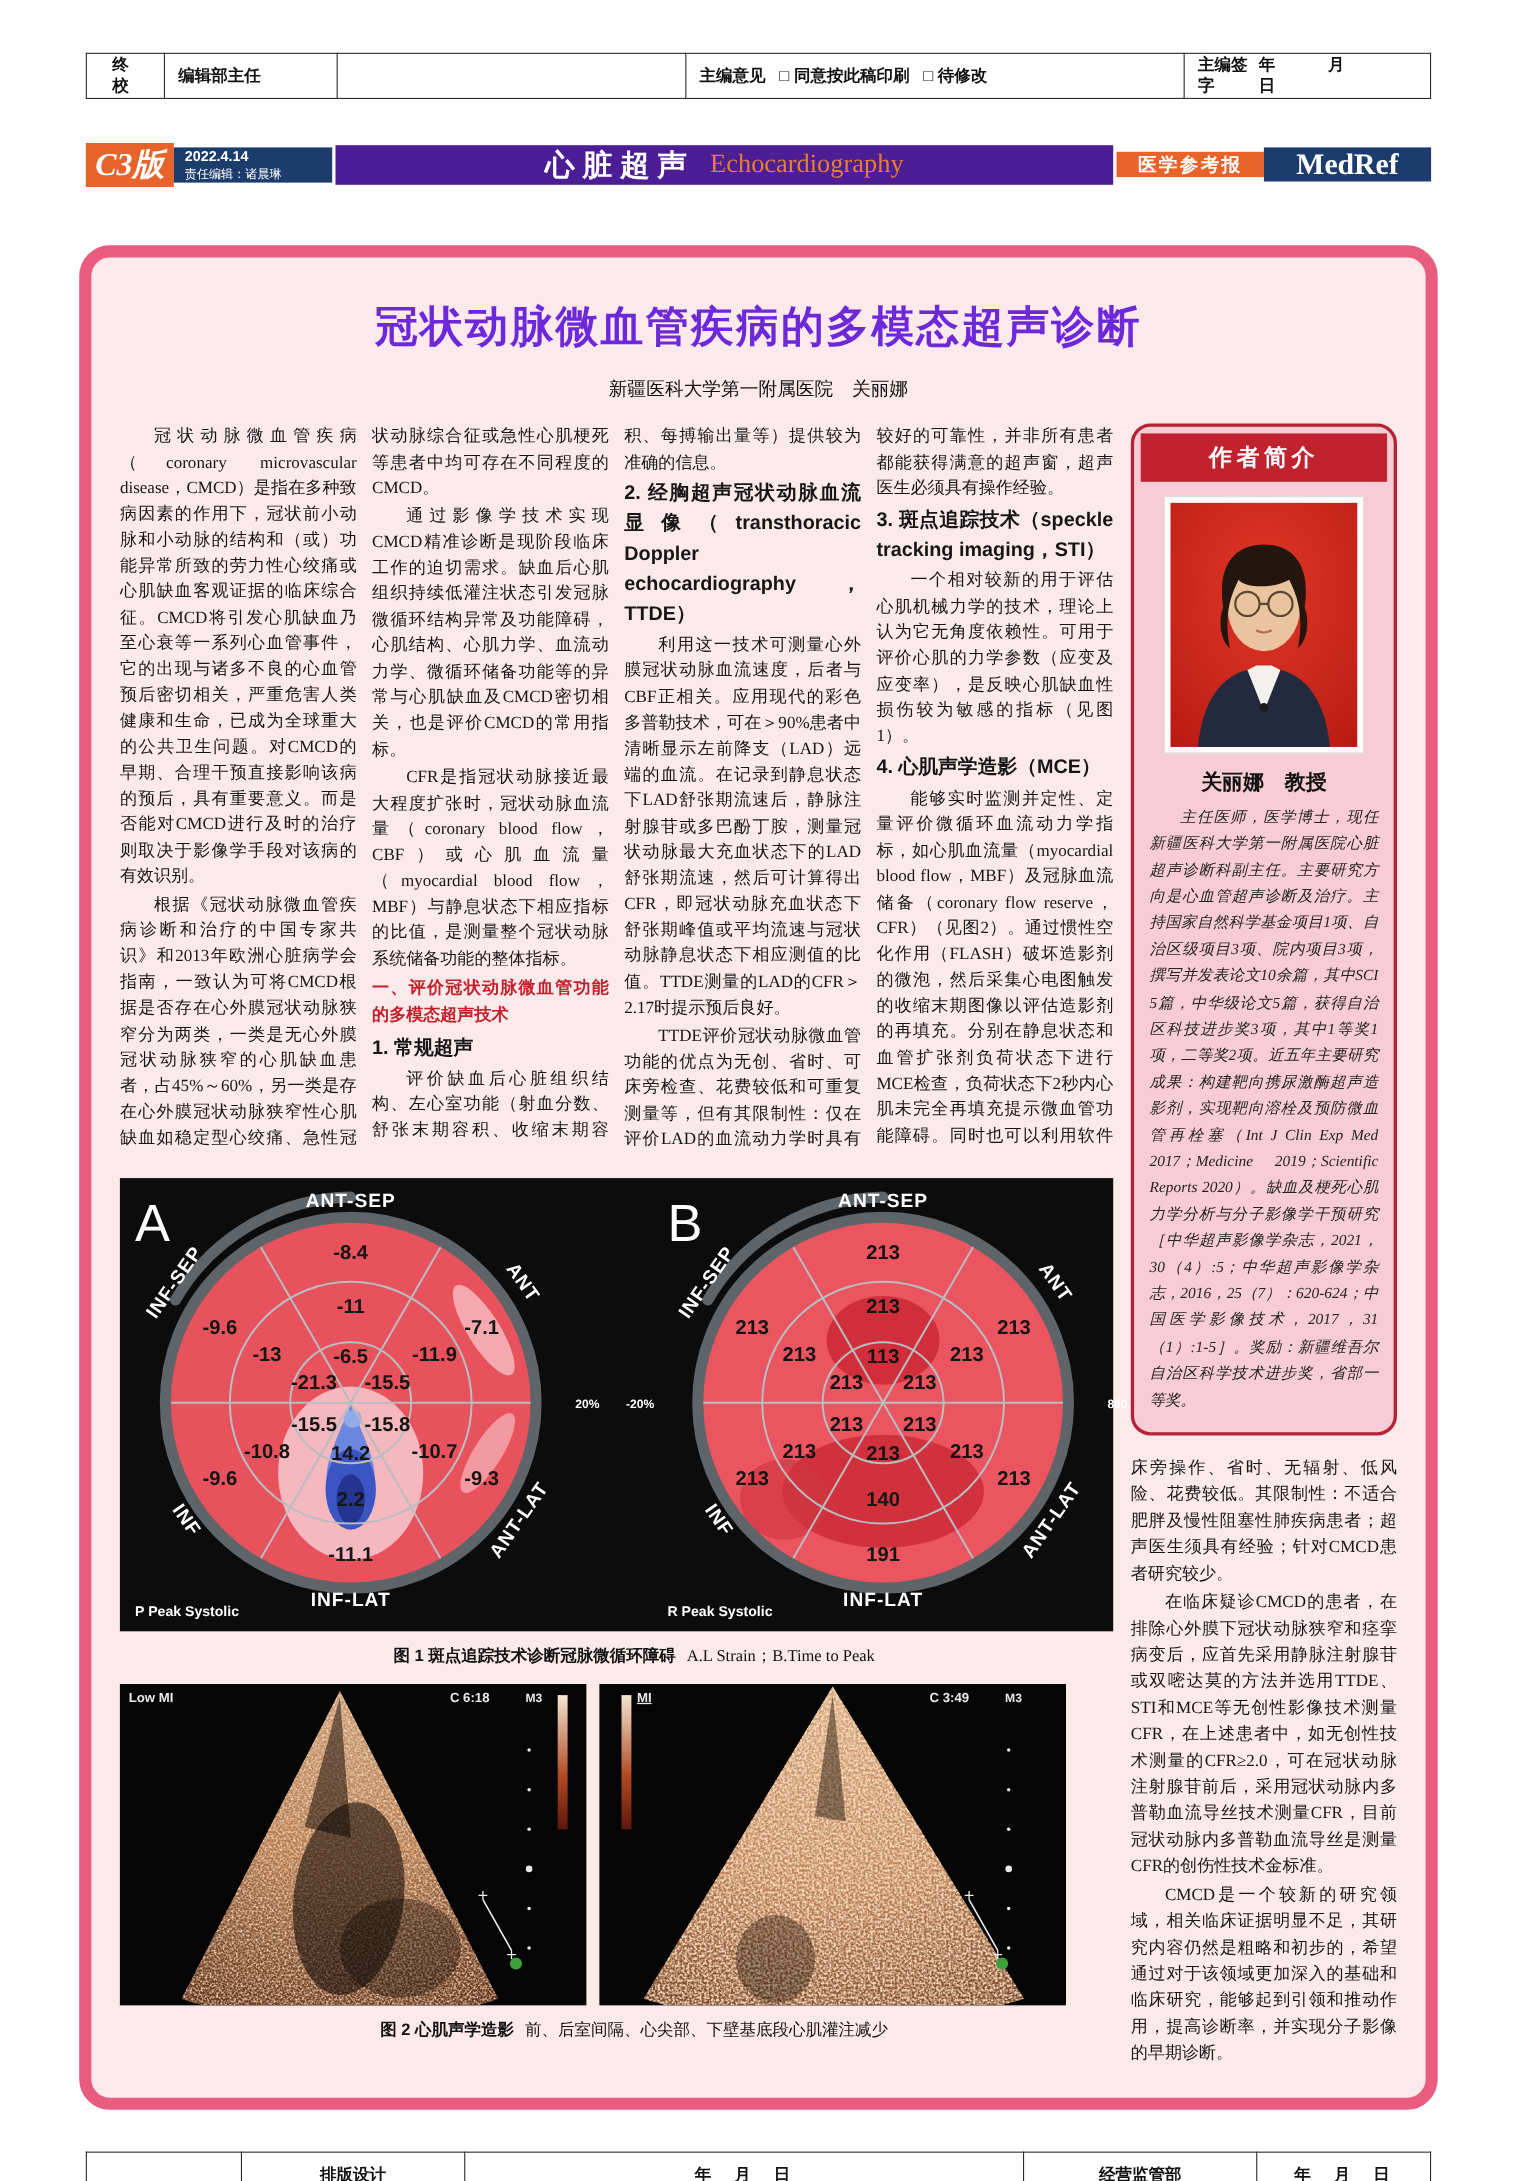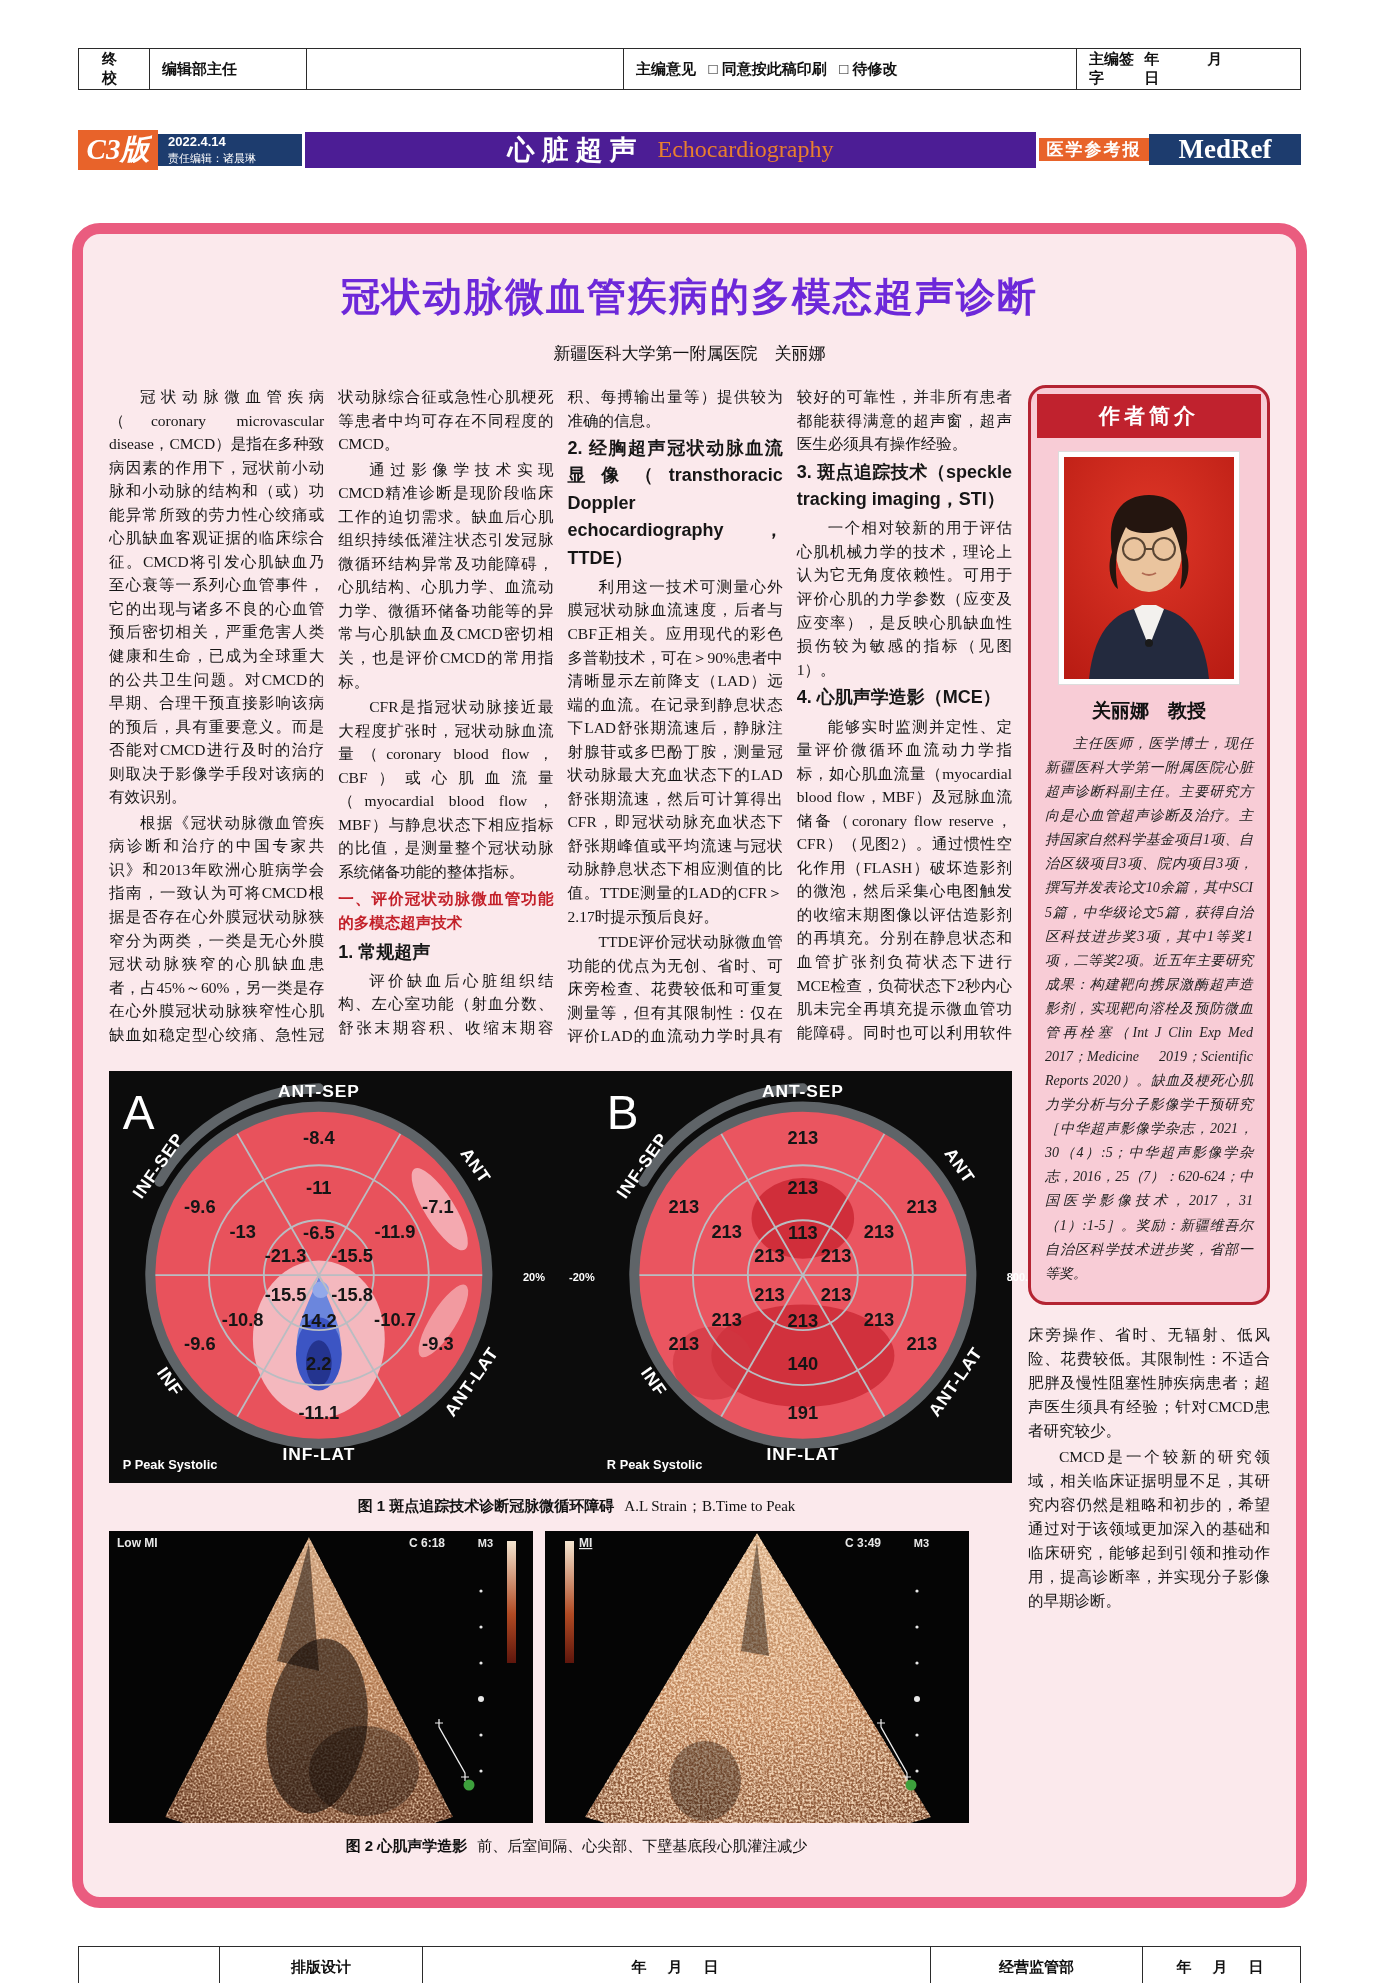--- a/index.html
+++ b/index.html
@@ -20,21 +20,21 @@
   .masthead{display:flex;margin:36px 78px 0;height:47px;align-items:center;}
   .mh-edition{width:80px;background:#e8632a;color:#fff;display:flex;align-items:center;justify-content:center;
               font:italic 700 29px "Liberation Serif",serif;}
   .mh-date{width:144px;background:#1d3c6e;color:#fff;display:flex;flex-direction:column;justify-content:center;
            padding-left:10px;box-sizing:border-box;}
   .mh-date .d1{font-size:13px;font-weight:700;}
   .mh-date .d2{font-size:11px;margin-top:2px;}
   .mh-title{flex:1;background:#4c1d95;margin:0 3px;display:flex;align-items:center;justify-content:center;gap:14px;}
   .mh-title .cn{color:#fff;font-size:27px;font-weight:700;letter-spacing:7px;}
   .mh-title .en{color:#e87f2e;font:400 24px "Liberation Serif",serif;}
-  .mh-paper{width:110px;background:#e8632a;color:#fff;display:flex;align-items:center;justify-content:center;
+  .mh-paper{width:134px;background:#e8632a;color:#fff;display:flex;align-items:center;justify-content:center;
             font-size:17px;font-weight:700;letter-spacing:2px;}
   .mh-brand{width:152px;background:#1d3c6e;color:#fff;display:flex;align-items:center;justify-content:center;
             font:700 27px "Liberation Serif",serif;}
 
   
   .article-frame{width:1161px;margin:50px auto 0;border:11px solid #ea5c7f;border-radius:28px;
                  background:#fbe9ec;padding:22px 26px 26px;box-sizing:content-box;}
   .art-title{text-align:center;color:#6d28d9;font-size:39px;font-weight:700;letter-spacing:2px;margin:14px 0 18px;}
   .art-byline{text-align:center;font-size:17px;color:#111;margin-bottom:20px;font-family:"Liberation Sans",sans-serif;}
 
@@ -369,20 +369,21 @@
                 <circle cx="100" cy="92" r="11"></circle>
                 <path d="M81,92 L89,92"></path>
             </g>
             <path d="M78,116 Q85,120 92,116" stroke="#b06a52" stroke-width="2" fill="none"></path>
           </svg>
           <div class="ab-name">关丽娜　教授</div>
           <div class="ab-bio">主任医师，医学博士，现任新疆医科大学第一附属医院心脏超声诊断科副主任。主要研究方向是心血管超声诊断及治疗。主持国家自然科学基金项目1项、自治区级项目3项、院内项目3项，撰写并发表论文10余篇，其中SCI 5篇，中华级论文5篇，获得自治区科技进步奖3项，其中1等奖1项，二等奖2项。近五年主要研究成果：构建靶向携尿激酶超声造影剂，实现靶向溶栓及预防微血管再栓塞（Int J Clin Exp Med 2017；Medicine 2019；Scientific Reports 2020）。缺血及梗死心肌力学分析与分子影像学干预研究［中华超声影像学杂志，2021，30（4）:5；中华超声影像学杂志，2016，25（7）：620-624；中国医学影像技术，2017，31（1）:1-5］。奖励：新疆维吾尔自治区科学技术进步奖，省部一等奖。</div>
         </div>
         <div class="right-text">
             <p class="cont">床旁操作、省时、无辐射、低风险、花费较低。其限制性：不适合肥胖及慢性阻塞性肺疾病患者；超声医生须具有经验；针对CMCD患者研究较少。</p>
+            <p class="para">在临床疑诊CMCD的患者，在排除心外膜下冠状动脉狭窄和痉挛病变后，应首先采用静脉注射腺苷或双嘧达莫的方法并选用TTDE、STI和MCE等无创性影像技术测量CFR，在上述患者中，如无创性技术测量的CFR≥2.0，可在冠状动脉注射腺苷前后，采用冠状动脉内多普勒血流导丝技术测量CFR，目前冠状动脉内多普勒血流导丝是测量CFR的创伤性技术金标准。</p>
             <p class="para">CMCD是一个较新的研究领域，相关临床证据明显不足，其研究内容仍然是粗略和初步的，希望通过对于该领域更加深入的基础和临床研究，能够起到引领和推动作用，提高诊断率，并实现分子影像的早期诊断。</p>
           </div>
       </div>
     </div>
   </div>
 
   <table class="proof bottom-proof">
     <tbody>
         <tr>
       <td rowspan="2" style="width:116px;text-align:center;"></td>

